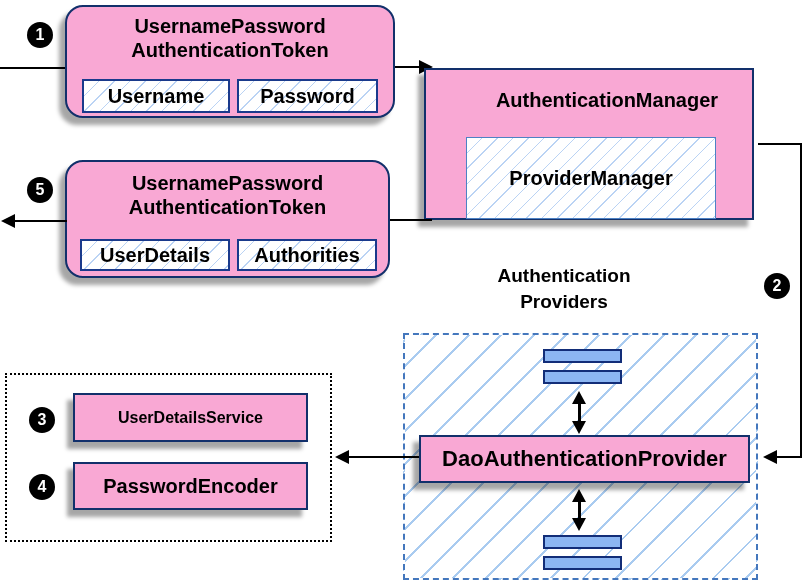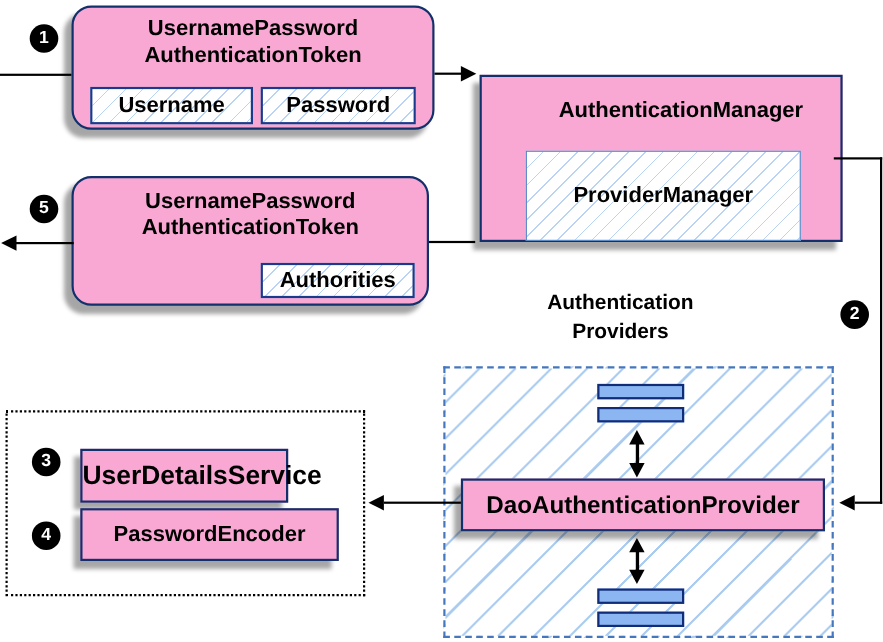--- a/index.html
+++ b/index.html
@@ -94,34 +94,35 @@
       <div>UsernamePassword</div>
       <div>AuthenticationToken</div>
     </div>
     <div class="abs fieldbox hatch-faint" style="left:15px; top:72px; width:148px; height:34px;">Username</div>
     <div class="abs fieldbox hatch-faint" style="left:170px; top:72px; width:141px; height:34px;">Password</div>
   </div>
 
   <div class="abs hline" style="left:395px; top:66px; width:26px;"></div>
   <div class="abs ah ah-right" style="left:419px; top:60px;"></div>
 
-  <div class="abs bluebox" style="left:436px; top:68px; width:330px; height:152px;padding-left:36px;">
+  <div class="abs bluebox" style="left:424px; top:68px; width:330px; height:152px;padding-left:36px;">
     <div class="node-title" style="padding-top:18px;">AuthenticationManager</div>
     <div class="abs innerbox hatch-faint" style="left:40px; top:57px; width:250px; height:82px;">ProviderManager</div>
   </div>
 
   <div class="abs marker" style="left:27px; top:177px;">5</div>
 
   <div class="abs hline" style="left:390px; top:219px; width:42px;"></div>
 
   <div class="abs bluebox rounded" style="left:65px; top:160px; width:325px; height:118px;">
     <div class="node-title" style="padding-top:9px;">
       <div>UsernamePassword</div>
       <div>AuthenticationToken</div>
     </div>
+    <div class="abs fieldbox hatch-faint" style="left:13px; top:77px; width:150px; height:32px;">UserDetails</div>
     <div class="abs fieldbox hatch-faint" style="left:170px; top:77px; width:140px; height:32px;">Authorities</div>
   </div>
 
   <div class="abs hline" style="left:14px; top:220px; width:53px;"></div>
   <div class="abs ah ah-left" style="left:1px; top:214px;"></div>
 
   <div class="abs zone-label" style="left:444px; top:263px; width:240px;">
     <div>Authentication</div>
     <div>Providers</div>
   </div>
@@ -151,19 +152,19 @@
   <div class="abs bar" style="left:543px; top:535px; width:79px; height:14px;"></div>
   <div class="abs bar" style="left:543px; top:556px; width:79px; height:14px;"></div>
 
   <div class="abs hline" style="left:349px; top:456px; width:70px;"></div>
   <div class="abs ah ah-left" style="left:335px; top:450px;"></div>
 
   <div class="abs dottedzone" style="left:5px; top:373px; width:327px; height:169px;"></div>
 
   <div class="abs marker" style="left:29px; top:407px;">3</div>
 
-  <div class="abs bluebox" style="left:73px; top:408px; width:189px; height:49px; font-size:24px; line-height:45px;">UserDetailsService</div>
+  <div class="abs bluebox" style="left:73px; top:393px; width:235px; height:49px; font-size:16px; line-height:45px;">UserDetailsService</div>
 
   <div class="abs marker" style="left:29px; top:474px;">4</div>
 
   <div class="abs bluebox" style="left:73px; top:462px; width:235px; height:48px; font-size:20px; line-height:44px;">PasswordEncoder</div>
 
 </div>
 
 </body></html>

